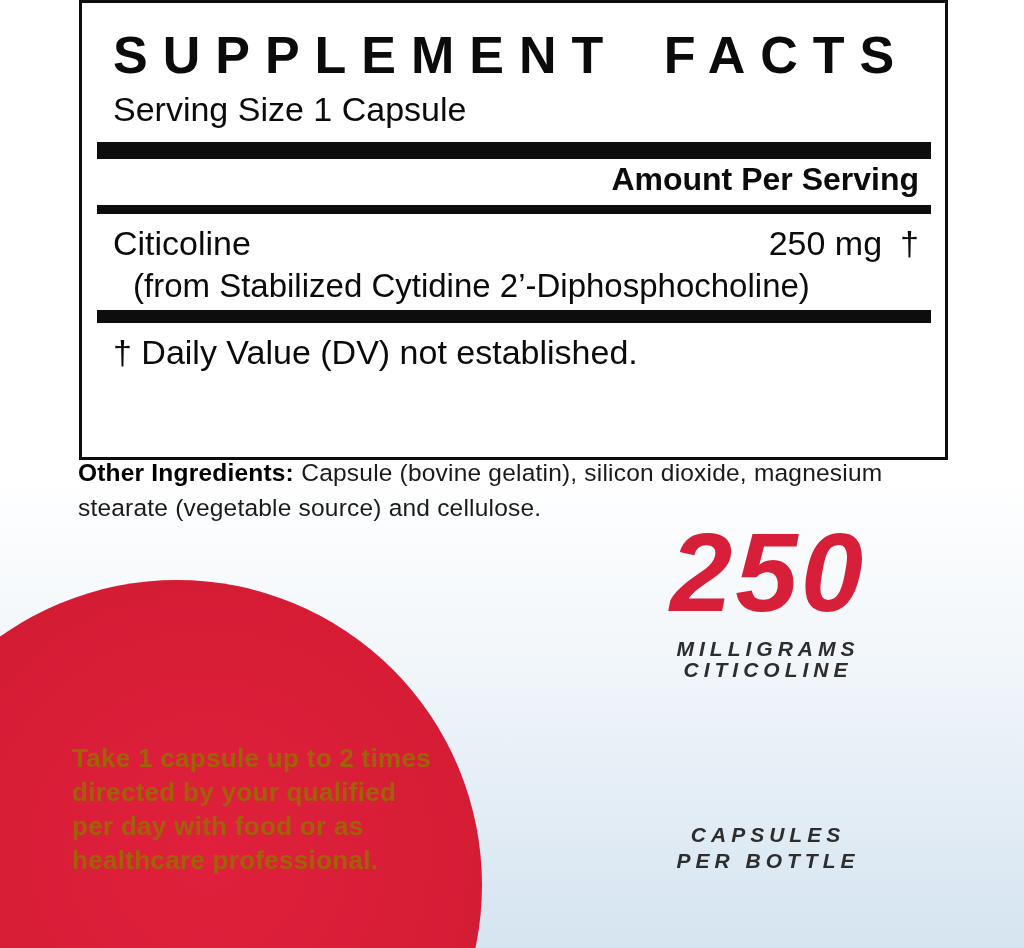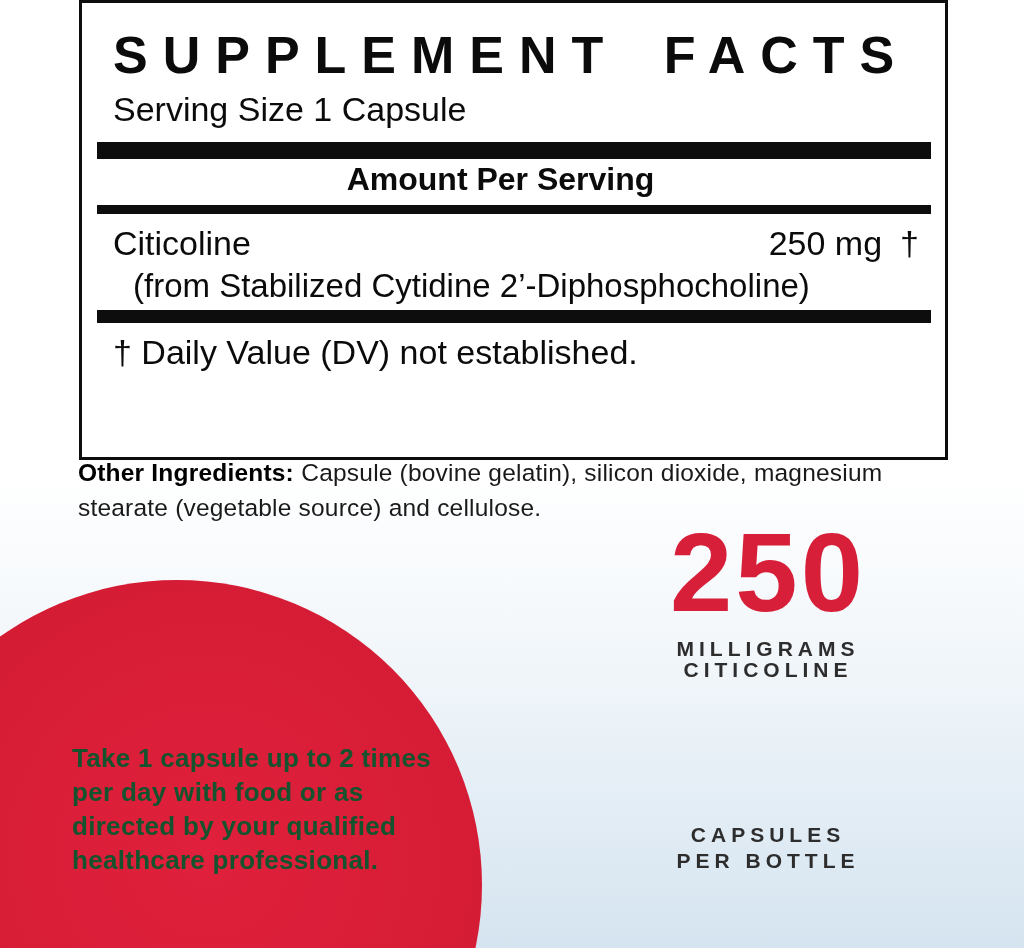--- a/index.html
+++ b/index.html
@@ -36,21 +36,21 @@
   .sf-serving {
     margin: 9px 0 0 31px;
     font-size: 34px; line-height: 1.15;
   }
   .sf-bar { background: var(--panel-black, #0d0d0d); margin: 0 14px 0 15px; }
   .sf-bar-thick { height: 17px; margin-top: 13px; }
   .sf-bar-thin  { height: 9px;  margin-top: 7px; }
   .sf-bar-mid   { height: 13px; margin-top: 5px; }
   .sf-amount-header {
     margin: 2px 26px 0 0;
-    text-align: center;
+    text-align: right;
     font-size: 32px; font-weight: 700; line-height: 1.15;
   }
   .sf-row {
     display: flex; justify-content: space-between; align-items: baseline;
     margin: 9px 26px 0 31px;
     font-size: 34px; line-height: 1.2;
   }
   .sf-row-amount { display: flex; gap: 18px; justify-content: center; }
   .sf-note {
     margin: 2px 0 0 51px;
@@ -78,30 +78,31 @@
     width: 610px; height: 610px;
     border-radius: 50%;
     background: radial-gradient(circle at 55% 45%,
       var(--circle-red-light, #e0203c) 0%,
       #d51c35 60%,
       var(--circle-red-dark, #c9172f) 100%);
   }
   .dose-text {
     position: absolute;
     left: 72px; top: 741px; width: 420px;
-    color: #14532d;
+    color: #a16207;
     font-size: 26px; font-weight: 700; line-height: 34px;
     letter-spacing: 0.3px;
   }
 
   
   .right-col {
     position: absolute;
     left: 633px; top: 0; width: 270px; height: 948px;
     text-align: center;
+    font-style: italic;
   }
   .right-col > div { position: absolute; left: 0; right: 0; }
   .big-num {
     font-size: 112px; font-weight: 700; line-height: 1;
     letter-spacing: 3px;
     color: var(--accent-red, #d71f39);
   }
   .hl-label {
     font-size: 21px; font-weight: 700;
     letter-spacing: 5px;
@@ -136,22 +137,22 @@
   <div class="sf-footnote">† Daily Value (DV) not established.</div>
 </div>
 
 <p class="other-ing">
   <span class="lbl">Other Ingredients:</span><span class="txt">Capsule (bovine gelatin), silicon dioxide, magnesium stearate (vegetable source) and cellulose.</span>
 </p>
 
 <div class="dose-circle"></div>
 <div class="dose-text">
   <div>Take 1 capsule up to 2 times</div>
+  <div>directed by your qualified</div>
   <div>per day with food or as</div>
-  <div>directed by your qualified</div>
   <div>healthcare professional.</div>
 </div>
 
 <div class="right-col">
   <div class="big-num pos-250">250</div>
   <div class="hl-label pos-milligrams">MILLIGRAMS</div>
   <div class="hl-label pos-citicoline">CITICOLINE</div>
   <div class="hl-label pos-capsules">CAPSULES</div>
   <div class="hl-label pos-perbottle">PER BOTTLE</div>
 </div>

